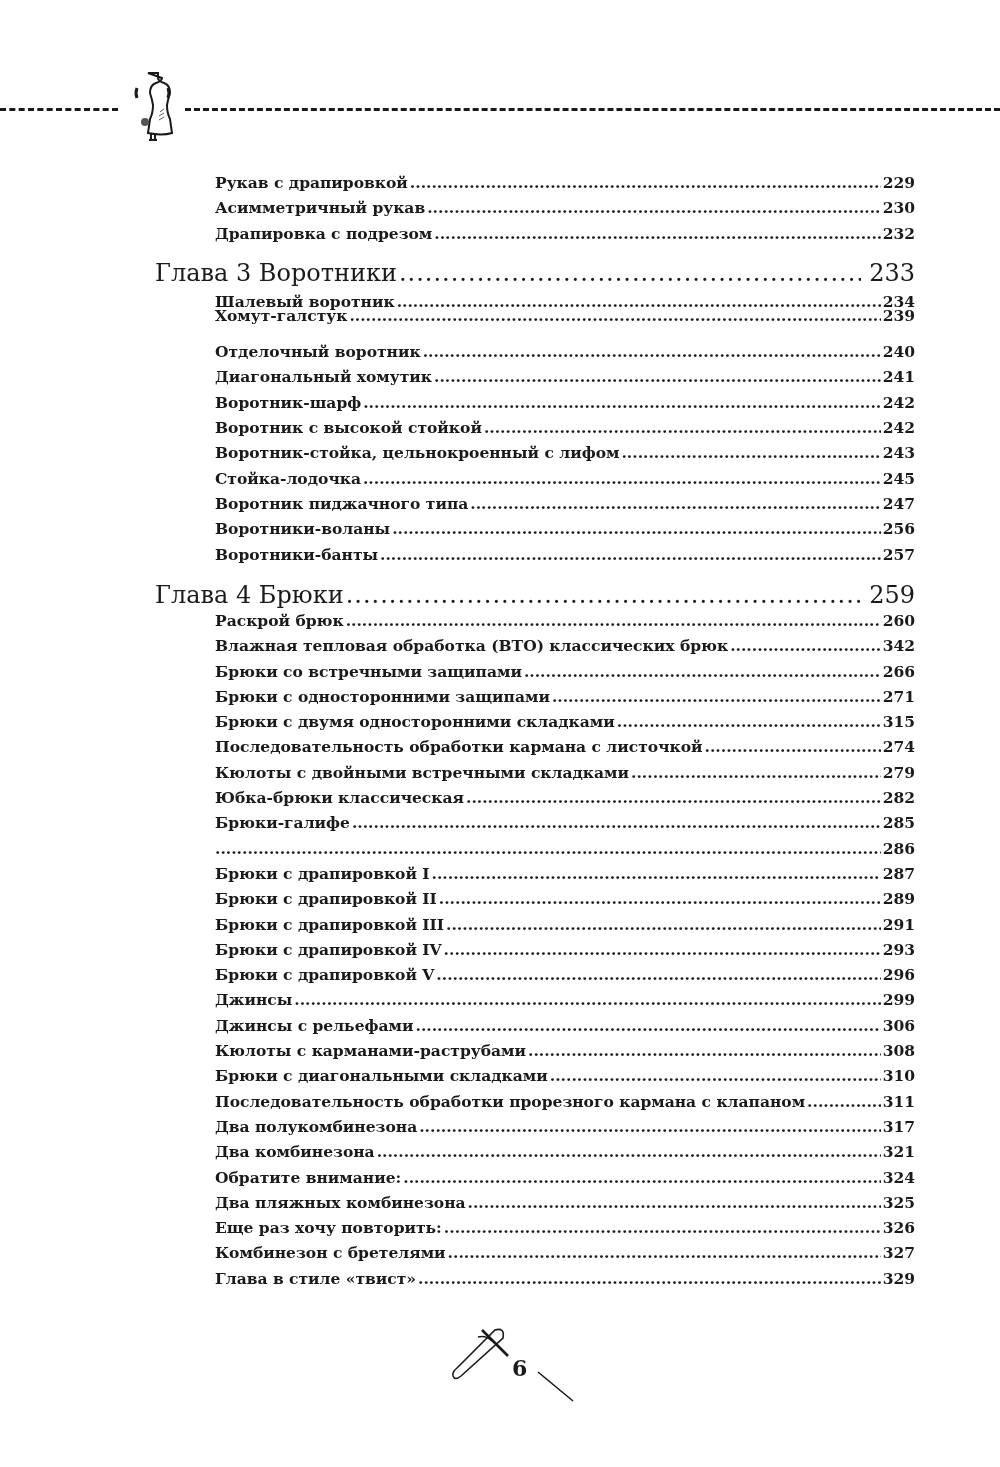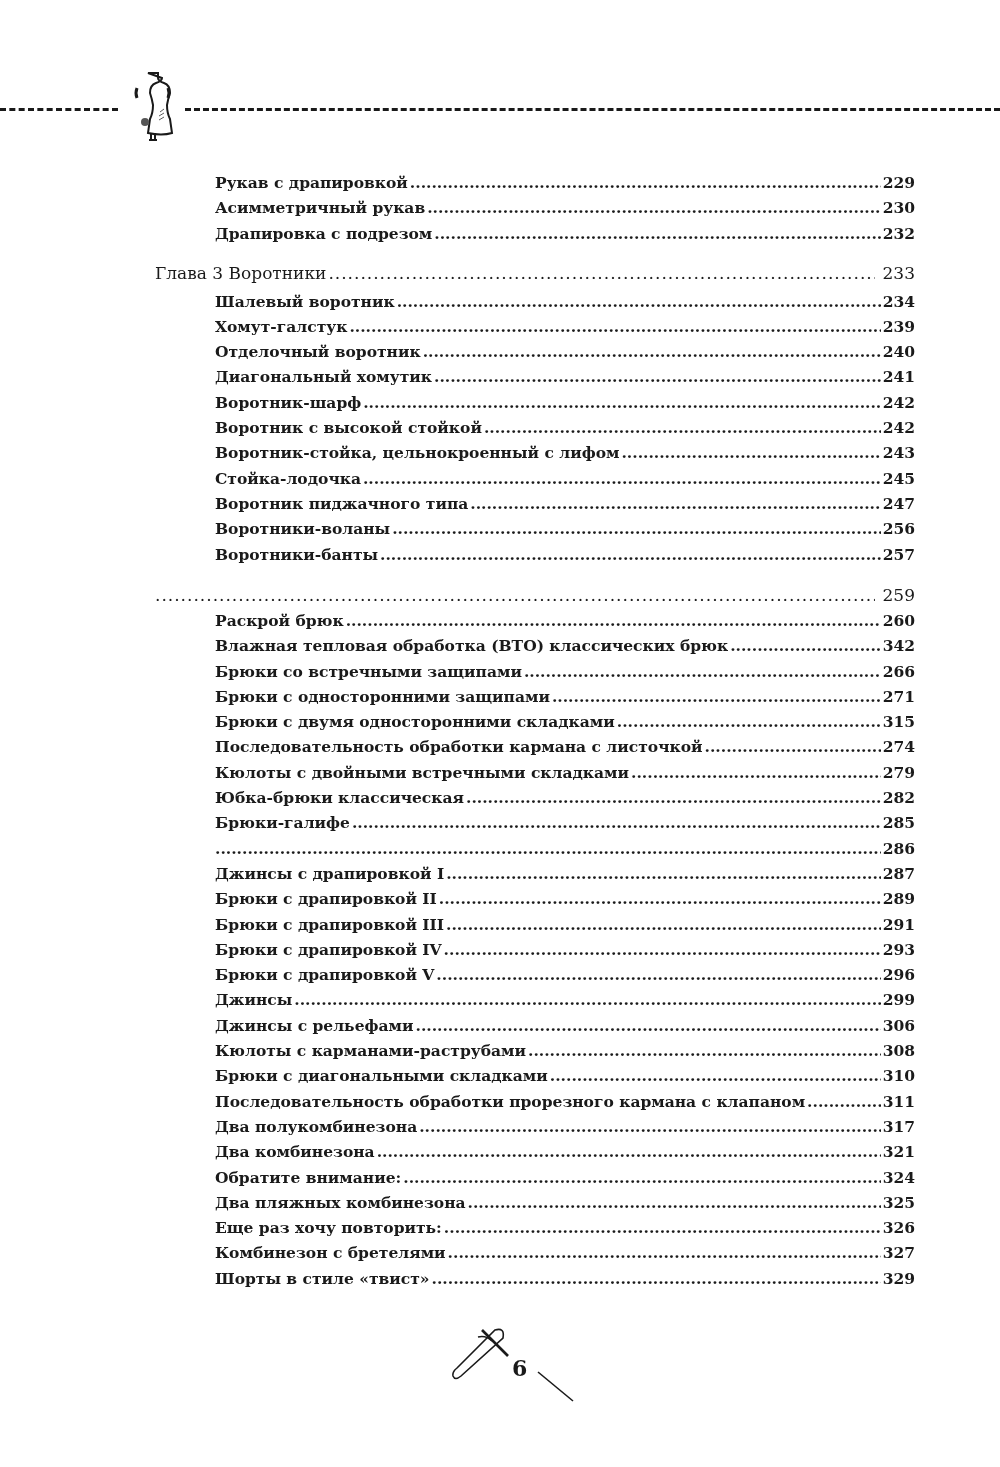--- a/index.html
+++ b/index.html
@@ -4,21 +4,21 @@
 <style>
   html, body { margin: 0; padding: 0; background: #ffffff; }
   body { width: 1000px; height: 1467px; position: relative; overflow: hidden; color: #1a1a1a; font-family: "DejaVu Serif", serif; }
   .dash-line { position: absolute; top: 108px; height: 0; border-top: 3px dashed #1a1a1a; }
   .dash-left { left: 0; width: 118px; }
   .dash-right { left: 185px; width: 815px; }
   .mannequin { position: absolute; left: 128px; top: 70px; width: 50px; height: 76px; }
   .toc { position: absolute; left: 0; top: 0; width: 1000px; }
   .row { position: absolute; display: flex; align-items: baseline; white-space: nowrap; overflow: hidden; }
   .entry { left: 215px; width: 700px; font-size: 15.5px; height: 24px; line-height: 24px; font-weight: bold; }
-  .chapter { left: 155px; width: 760px; font-size: 17px; height: 34px; line-height: 34px; }
+  .chapter { left: 155px; width: 760px; font-size: 24px; height: 34px; line-height: 34px; }
   .title { flex: 0 0 auto; padding-right: 2px; }
   .leader { flex: 1 1 auto; overflow: hidden; white-space: nowrap; letter-spacing: 0px; color: #1a1a1a; }
   .leader::before { content: "........................................................................................................................................................................................................................................................................................................"; }
   .page { flex: 0 0 auto; padding-left: 2px; font-family: "DejaVu Serif", serif; }
   .chapter .leader::before { letter-spacing: 1px; }
   .chapter .page { padding-left: 8px; }
   .folio { position: absolute; left: 440px; top: 1325px; width: 150px; height: 90px; }
   .folio-num { position: absolute; left: 512px; top: 1355px; font-size: 22px; font-weight: bold; font-family: "DejaVu Serif", serif; }
 </style>
 </head>
@@ -56,21 +56,21 @@
   <div class="row chapter" style="top:256px">
     <span class="title">Глава 3 Воротники</span>
     <span class="leader"></span>
     <span class="page">233</span>
   </div>
   <div class="row entry" style="top:290px">
     <span class="title">Шалевый воротник</span>
     <span class="leader"></span>
     <span class="page">234</span>
   </div>
-  <div class="row entry" style="top:315px">
+  <div class="row entry" style="top:304px">
     <span class="title">Хомут-галстук</span>
     <span class="leader"></span>
     <span class="page">239</span>
   </div>
   <div class="row entry" style="top:340px">
     <span class="title">Отделочный воротник</span>
     <span class="leader"></span>
     <span class="page">240</span>
   </div>
   <div class="row entry" style="top:365px">
@@ -108,20 +108,21 @@
     <span class="leader"></span>
     <span class="page">256</span>
   </div>
   <div class="row entry" style="top:543px">
     <span class="title">Воротники-банты</span>
     <span class="leader"></span>
     <span class="page">257</span>
   </div>
 
   <div class="row chapter" style="top:578px">
+    <span class="title">Глава 4 Брюки</span>
     <span class="leader"></span>
     <span class="page">259</span>
   </div>
   <div class="row entry" style="top:609px">
     <span class="title">Раскрой брюк</span>
     <span class="leader"></span>
     <span class="page">260</span>
   </div>
   <div class="row entry" style="top:634px">
     <span class="title">Влажная тепловая обработка (ВТО) классических брюк</span>
@@ -161,21 +162,21 @@
   <div class="row entry" style="top:811px">
     <span class="title">Брюки-галифе</span>
     <span class="leader"></span>
     <span class="page">285</span>
   </div>
   <div class="row entry" style="top:837px">
     <span class="leader"></span>
     <span class="page">286</span>
   </div>
   <div class="row entry" style="top:862px">
-    <span class="title">Джинсы с драпировкой I</span>
+    <span class="title">Брюки с драпировкой I</span>
     <span class="leader"></span>
     <span class="page">287</span>
   </div>
   <div class="row entry" style="top:887px">
     <span class="title">Брюки с драпировкой II</span>
     <span class="leader"></span>
     <span class="page">289</span>
   </div>
   <div class="row entry" style="top:913px">
     <span class="title">Брюки с драпировкой III</span>
@@ -241,21 +242,21 @@
     <span class="title">Еще раз хочу повторить:</span>
     <span class="leader"></span>
     <span class="page">326</span>
   </div>
   <div class="row entry" style="top:1241px">
     <span class="title">Комбинезон с бретелями</span>
     <span class="leader"></span>
     <span class="page">327</span>
   </div>
   <div class="row entry" style="top:1267px">
-    <span class="title">Шорты в стиле «твист»</span>
+    <span class="title">Глава в стиле «твист»</span>
     <span class="leader"></span>
     <span class="page">329</span>
   </div>
 </div>
 
 <svg class="folio" viewBox="0 0 150 90">
   <path d="M55 5 q10 -3 8 8 l-42 38 q-6 5 -8 0 q-1 -4 4 -8 z" fill="none" stroke="#1a1a1a" stroke-width="1.6"></path>
   <path d="M42 5 l26 26" stroke="#1a1a1a" stroke-width="2.6"></path>
   <path d="M38 12 q8 -2 14 4" stroke="#1a1a1a" stroke-width="1.6" fill="none"></path>
   <path d="M98 47 l35 29" stroke="#1a1a1a" stroke-width="1.6"></path>

